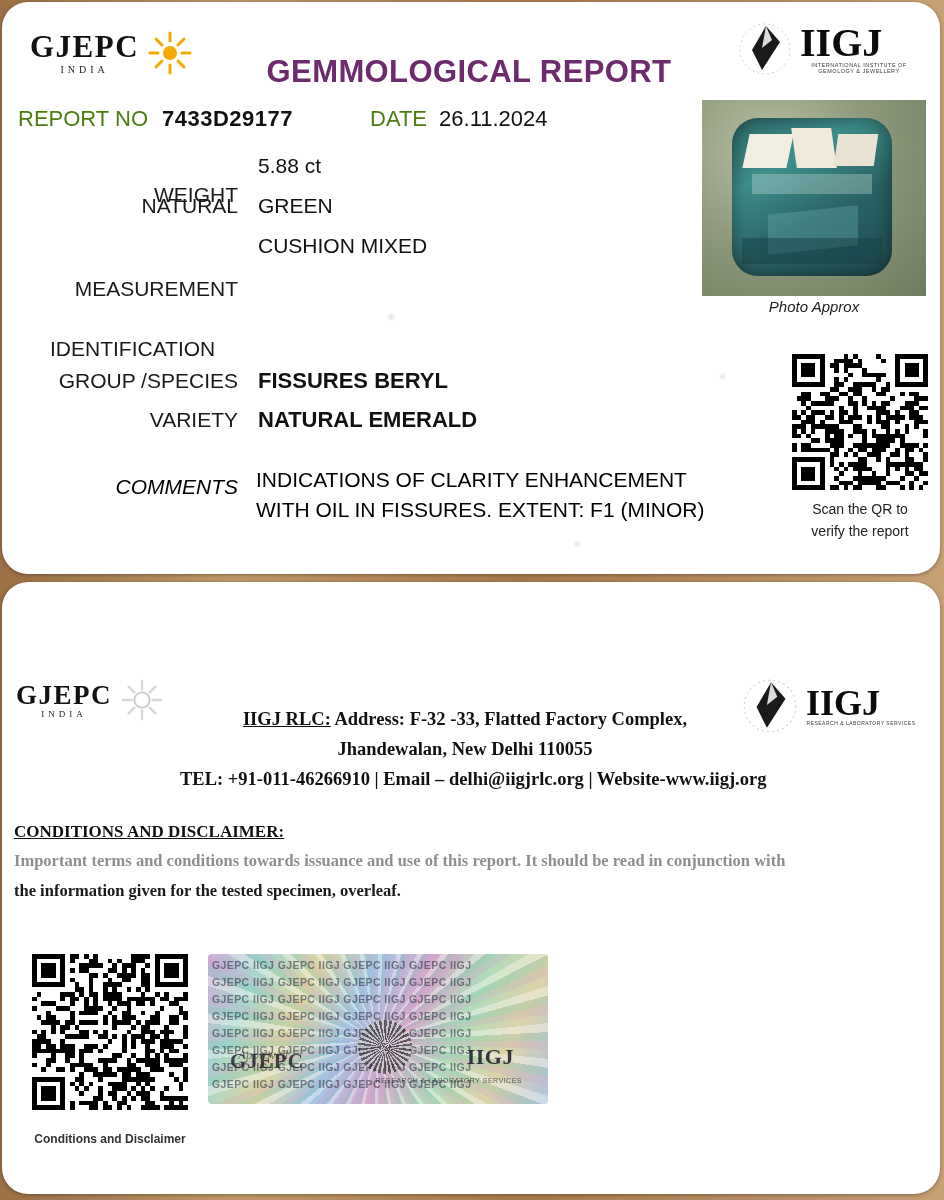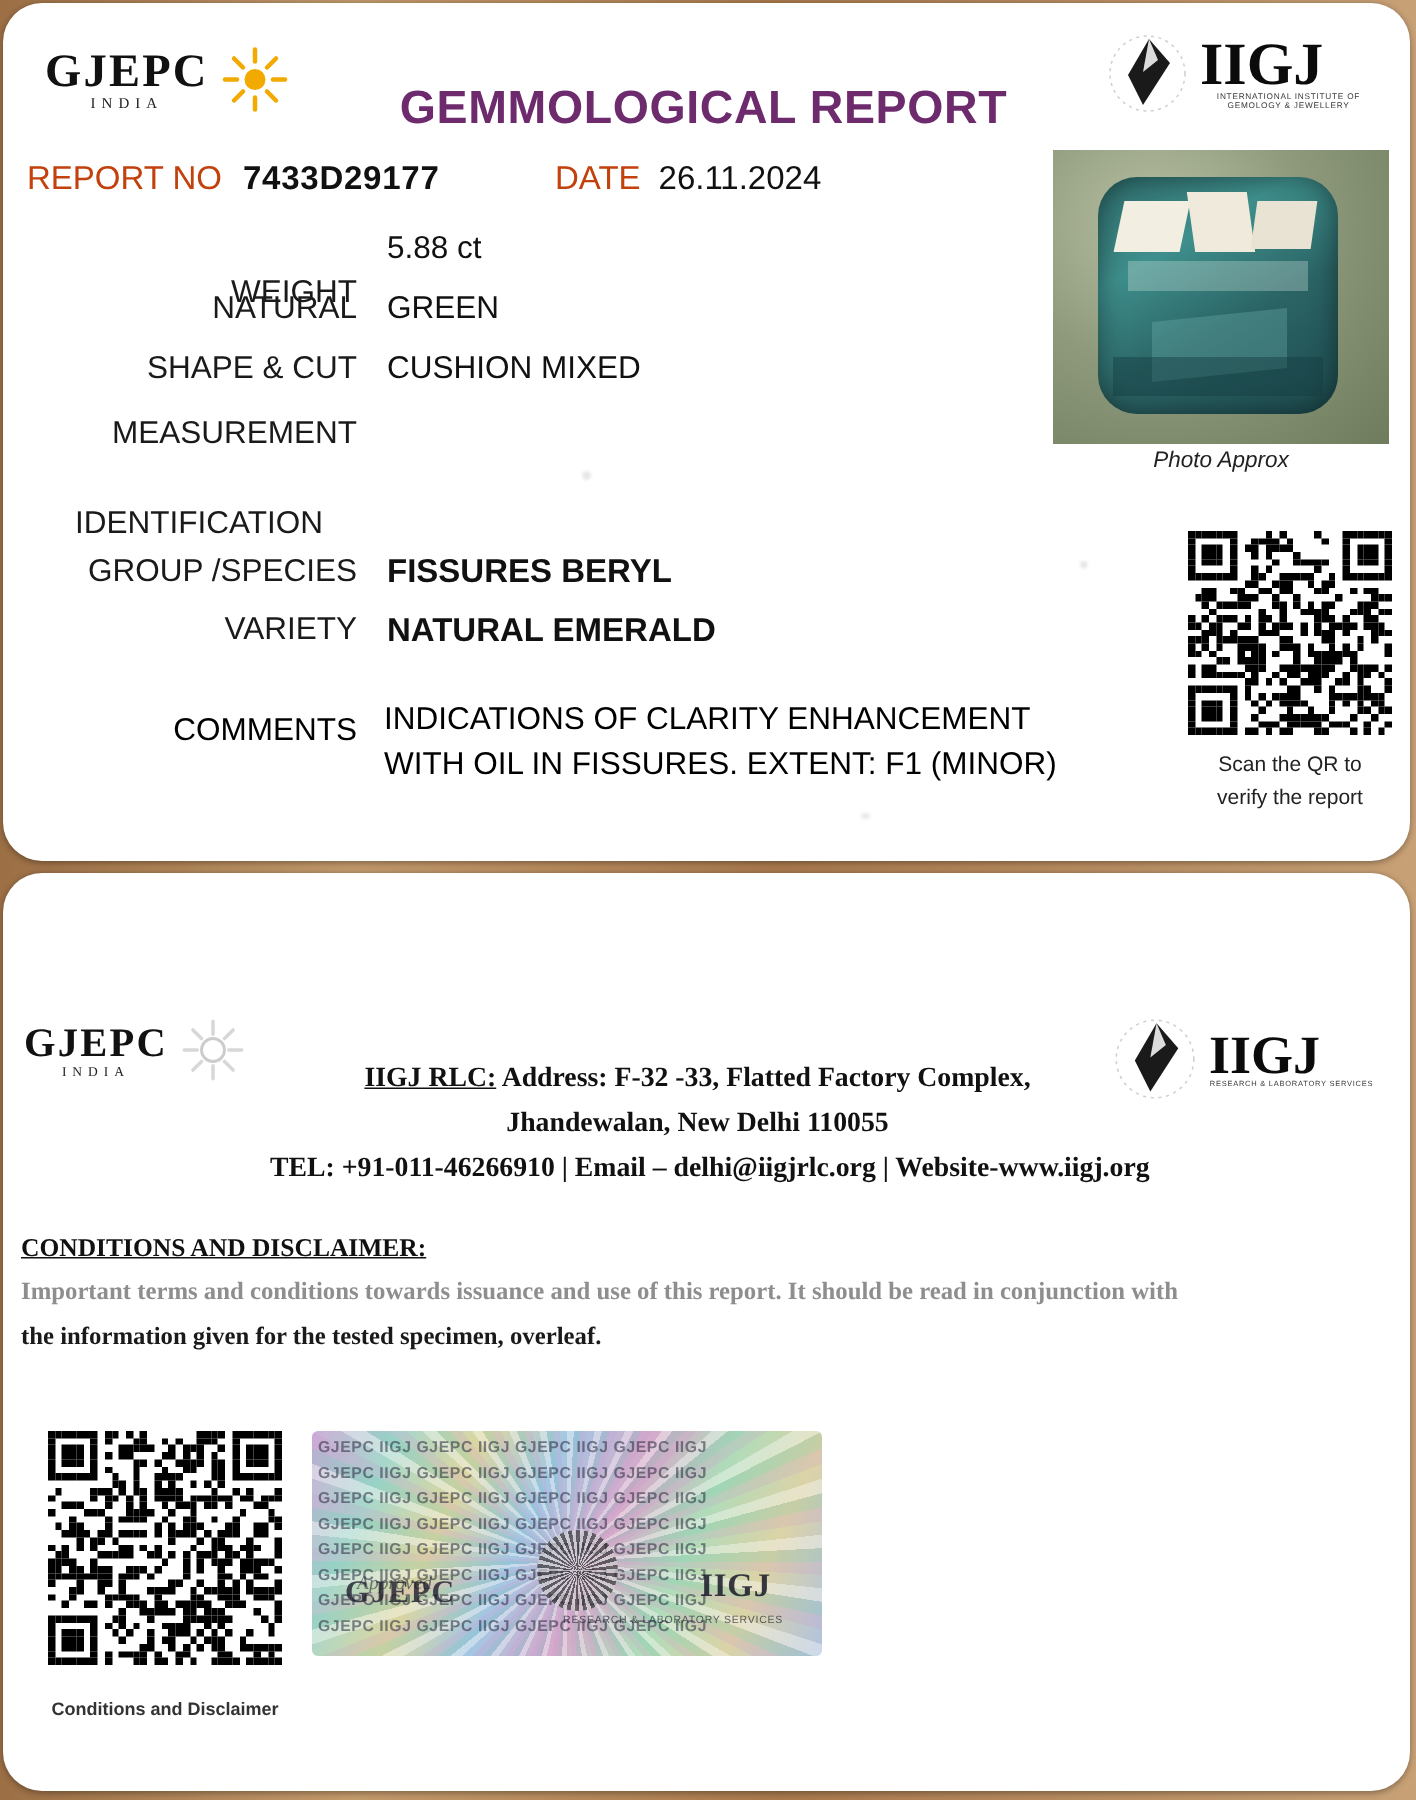--- a/index.html
+++ b/index.html
@@ -115,21 +115,21 @@
     white-space: nowrap;
   }
 
   .row {
     position: absolute;
     display: flex;
     align-items: baseline;
   }
   .lbl {
     text-align: right;
-    color: #c2410c;
+    color: #4d7c0f;
     font-size: 21px;
   }
   .val {
     color: #111;
     font-size: 21px;
     padding-left: 12px;
   }
   .val.bold { font-weight: bold; }
 
   
@@ -403,34 +403,33 @@
       <span class="lbl">DATE</span>
       <span class="val">26.11.2024</span>
     </div>
 
     <div class="spec-label" style="top:152px;margin-top:29px;">WEIGHT</div>
     <div class="spec-value" style="top:152px;">5.88 ct</div>
 
     <div class="spec-label" style="top:192px;">NATURAL</div>
     <div class="spec-value" style="top:192px;">GREEN</div>
 
-    <div class="spec-label" style="top:232px;">SHAPE &amp; CUT</div>
     <div class="spec-value" style="top:232px;">CUSHION MIXED</div>
 
     <div class="spec-label" style="top:275px;padding-left:46px;">MEASUREMENT</div>
 
     <div class="spec-label" style="top:367px;">GROUP /SPECIES</div>
 
     <div class="spec-label" style="top:335px; text-align:left; left:48px; width:260px;">IDENTIFICATION</div>
     <div class="spec-value strong" style="top:366px;">FISSURES BERYL</div>
 
     <div class="spec-label" style="top:406px;">VARIETY</div>
     <div class="spec-value strong" style="top:405px;">NATURAL EMERALD</div>
 
-    <div class="comments-label" style="top:473px;">COMMENTS</div>
+    <div class="comments-label" style="top:473px;font-style:italic;">COMMENTS</div>
     <div class="comments-lines" style="top:463px;">
       <div>INDICATIONS OF CLARITY ENHANCEMENT</div>
       <div>WITH OIL IN FISSURES. EXTENT: F1 (MINOR)</div>
     </div>
 
     <div class="gem-photo">
       <div class="gem">
         <span class="facet f1"></span>
         <span class="facet f2"></span>
         <span class="facet f3"></span>

